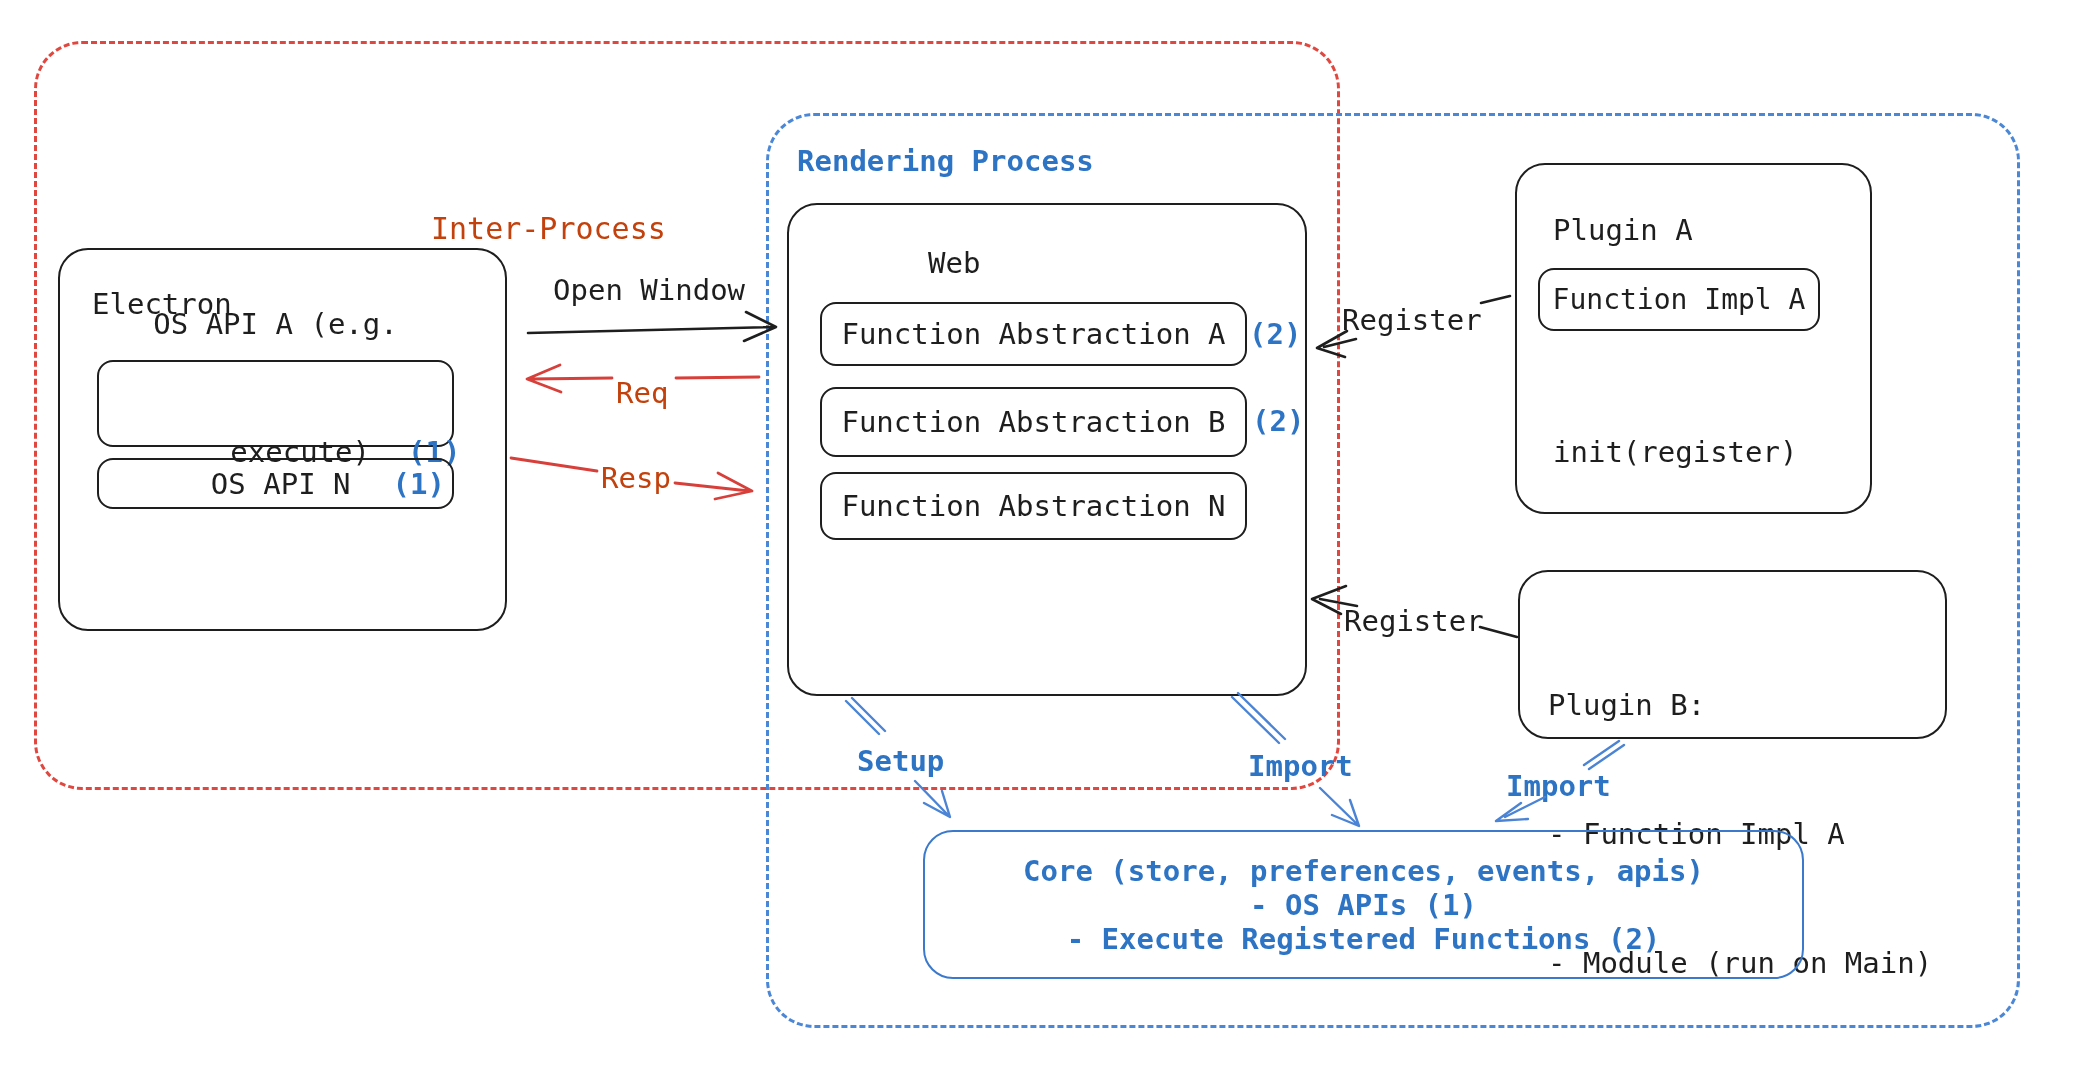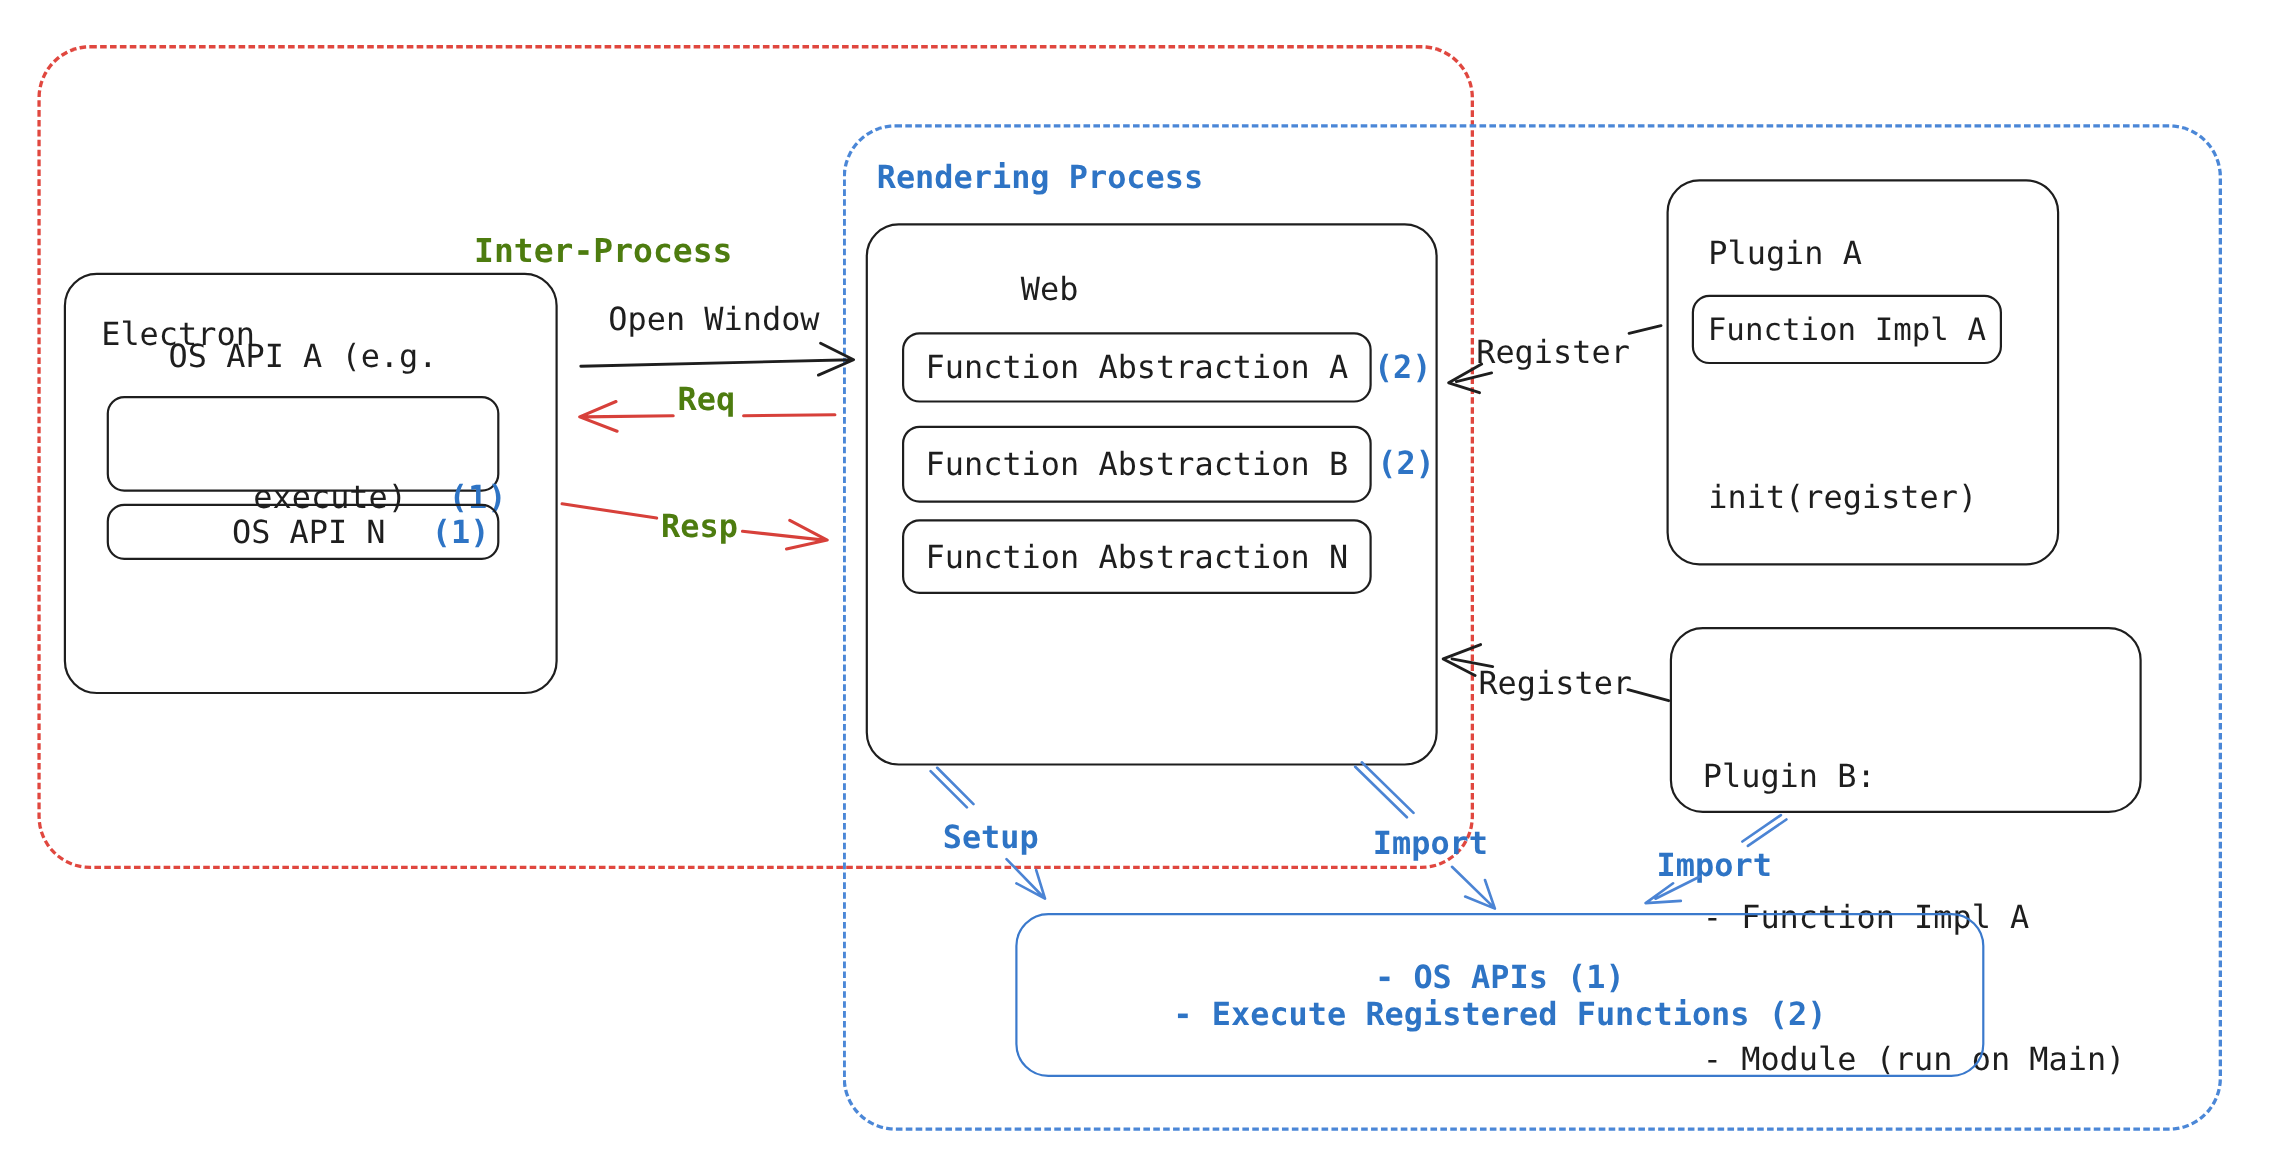--- a/index.html
+++ b/index.html
@@ -11,21 +11,21 @@
   .abs{position:absolute;}
   .dashed-red{border:3px dashed #e0473f;border-radius:48px;}
   .dashed-blue{border:3px dashed #4b87d7;border-radius:48px;}
   .node{border:2.5px solid #1e1e1e;border-radius:30px;background:transparent;}
   .subnode{
     border:2.2px solid #1e1e1e;border-radius:16px;background:transparent;
     display:flex;align-items:center;justify-content:center;text-align:center;
   }
   .lbl{font-size:29px;line-height:34px;white-space:pre;}
   .small-lbl{font-size:28px;}
-  .red-t{color:#4d7c0f;font-weight:700;}
+  .red-t{color:#c2410c;font-weight:400;}
   .blue-t{color:#2e74c5;font-weight:600;}
   .ipc-lbl{font-size:30px;line-height:48px;}
   .core-node{
     border:2.6px solid #3a79cc;border-radius:30px;
     display:flex;flex-direction:column;align-items:center;justify-content:center;
     text-align:center;
   }
   .core-node .lbl{line-height:34px;}
   .overlay{position:absolute;left:0;top:0;width:2074px;height:1066px;pointer-events:none;}
   .overlay path{fill:none;stroke-linecap:round;stroke-linejoin:round;}
@@ -84,26 +84,27 @@
   <div class="abs lbl" style="left:1553px;top:435px;">init(register)</div>
 
   <div class="abs node" style="left:1518px;top:570px;width:425px;height:165px;"></div>
   <div class="abs lbl" style="left:1548px;top:598px;line-height:43px;">
     <div>Plugin B:</div>
     <div>- Function Impl A</div>
     <div>- Module (run on Main)</div>
   </div>
 
   <div class="abs core-node" style="left:923px;top:830px;width:877px;height:145px;">
+    <div class="lbl blue-t">Core (store, preferences, events, apis)</div>
     <div class="lbl blue-t">- OS APIs (1)</div>
     <div class="lbl blue-t">- Execute Registered Functions (2)</div>
   </div>
 
   <div class="abs lbl" style="left:553px;top:273px;">Open Window</div>
-  <div class="abs lbl red-t" style="left:616px;top:346px;">Req</div>
+  <div class="abs lbl red-t" style="left:616px;top:376px;">Req</div>
   <div class="abs lbl red-t" style="left:601px;top:461px;">Resp</div>
   <div class="abs lbl" style="left:1342px;top:303px;">Register</div>
   <div class="abs lbl" style="left:1344px;top:604px;">Register</div>
   <div class="abs lbl blue-t" style="left:857px;top:744px;">Setup</div>
   <div class="abs lbl blue-t" style="left:1248px;top:749px;">Import</div>
   <div class="abs lbl blue-t" style="left:1506px;top:769px;">Import</div>
 
   <svg class="overlay" viewBox="0 0 2074 1066" xmlns="http://www.w3.org/2000/svg">
 
     <path class="k-black" d="M528 333 L774 327 M746 312 L776 327 L744 341"></path>

